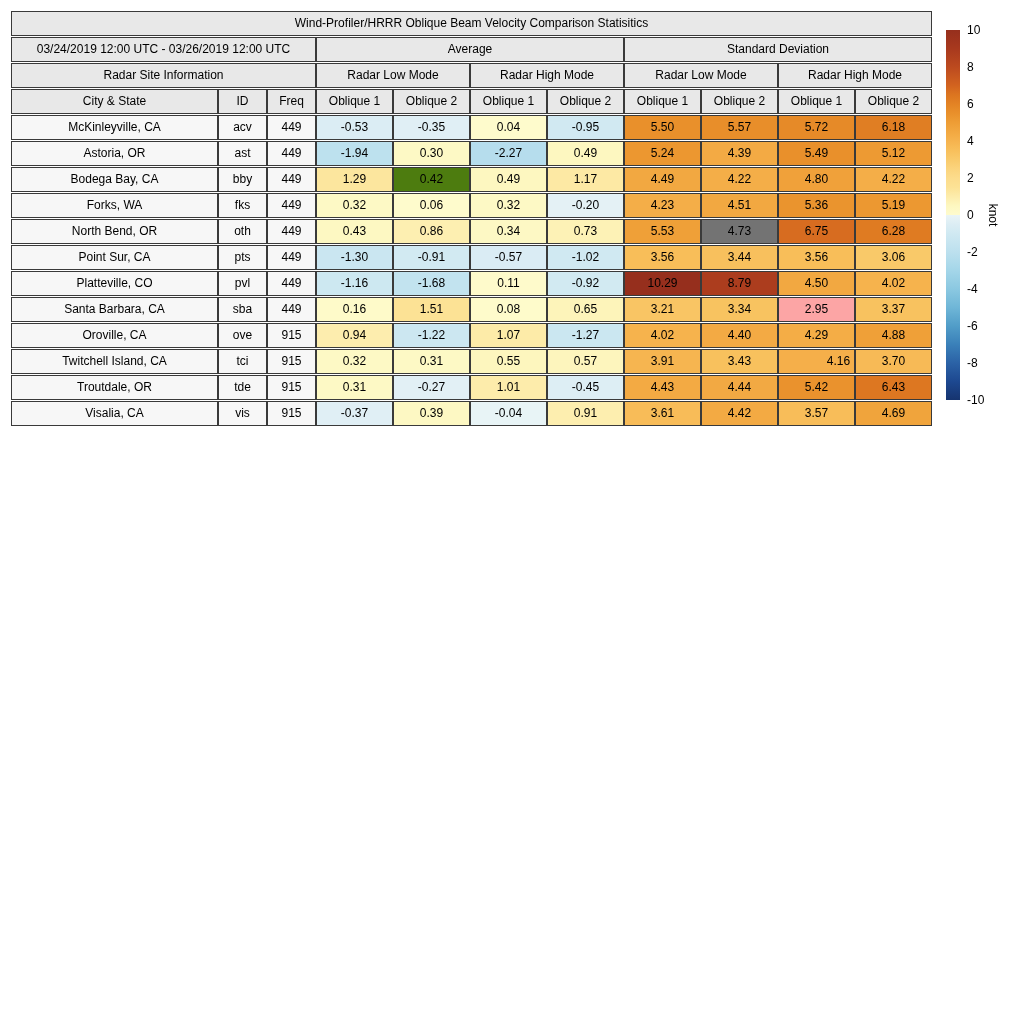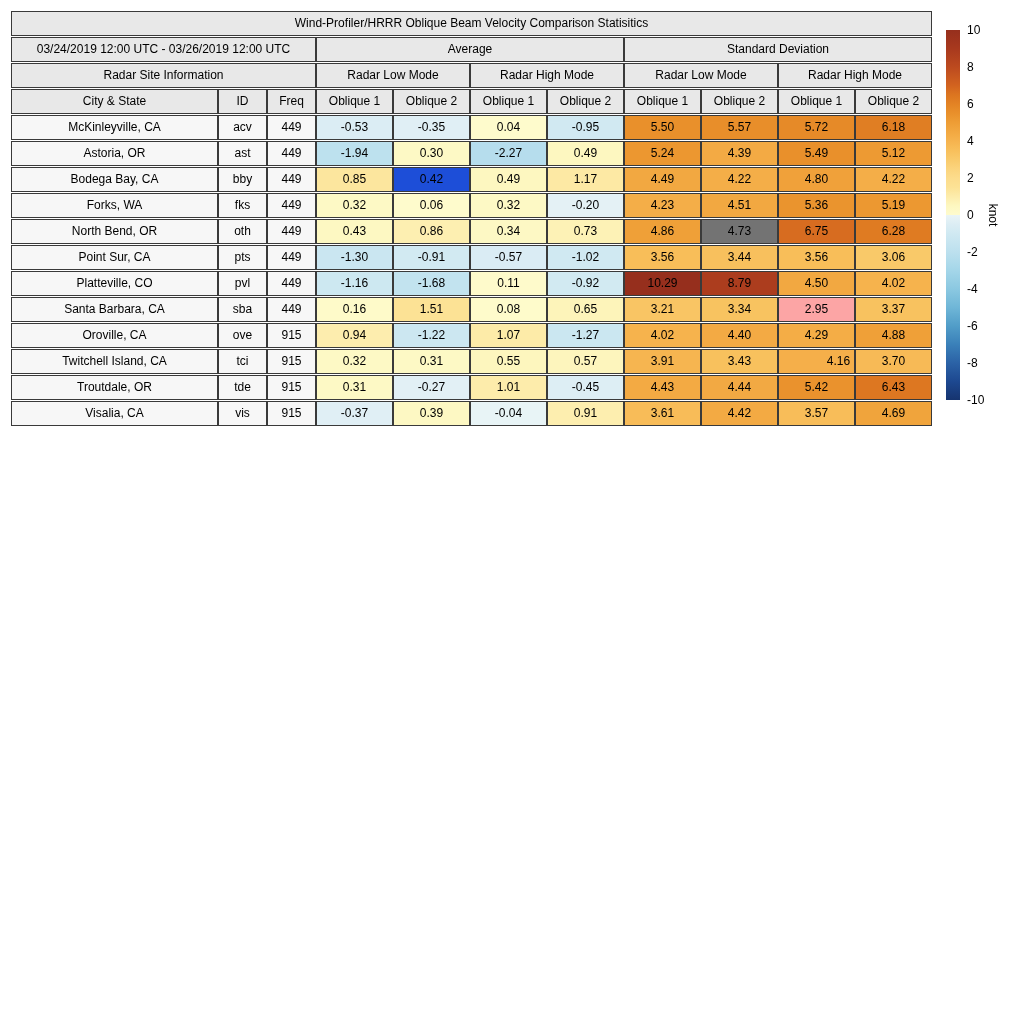--- a/index.html
+++ b/index.html
@@ -86,22 +86,22 @@
           <td style="background: rgb(253, 247, 192);">0.49</td>
           <td style="background: rgb(236, 151, 48);">5.24</td>
           <td style="background: rgb(243, 170, 68);">4.39</td>
           <td style="background: rgb(233, 144, 43);">5.49</td>
           <td style="background: rgb(237, 154, 51);">5.12</td>
         </tr>
         <tr>
           <td class="label">Bodega Bay, CA</td>
           <td class="label">bby</td>
           <td class="label">449</td>
-          <td style="background: rgb(252, 230, 158);">0.85</td>
-          <td style="background: #1d4ed8;">0.42</td>
+          <td style="background: rgb(252, 230, 158);">1.29</td>
+          <td style="background: #4d7c0f;">0.42</td>
           <td style="background: rgb(253, 247, 192);">0.49</td>
           <td style="background: rgb(253, 233, 164);">1.17</td>
           <td style="background: rgb(242, 168, 65);">4.49</td>
           <td style="background: rgb(244, 174, 72);">4.22</td>
           <td style="background: rgb(240, 161, 58);">4.80</td>
           <td style="background: rgb(244, 174, 72);">4.22</td>
         </tr>
         <tr>
           <td class="label">Forks, WA</td>
           <td class="label">fks</td>
@@ -116,21 +116,21 @@
           <td style="background: rgb(236, 152, 49);">5.19</td>
         </tr>
         <tr>
           <td class="label">North Bend, OR</td>
           <td class="label">oth</td>
           <td class="label">449</td>
           <td style="background: rgb(253, 248, 194);">0.43</td>
           <td style="background: rgb(253, 239, 177);">0.86</td>
           <td style="background: rgb(253, 248, 196);">0.34</td>
           <td style="background: rgb(253, 242, 182);">0.73</td>
-          <td style="background: rgb(239, 160, 56);">4.86</td>
+          <td style="background: rgb(239, 160, 56);">5.53</td>
           <td style="background: #737373;">4.73</td>
           <td style="background: rgb(215, 108, 32);">6.75</td>
           <td style="background: rgb(223, 123, 34);">6.28</td>
         </tr>
         <tr>
           <td class="label">Point Sur, CA</td>
           <td class="label">pts</td>
           <td class="label">449</td>
           <td style="background: rgb(202, 230, 241);">-1.30</td>
           <td style="background: rgb(210, 234, 242);">-0.91</td>

